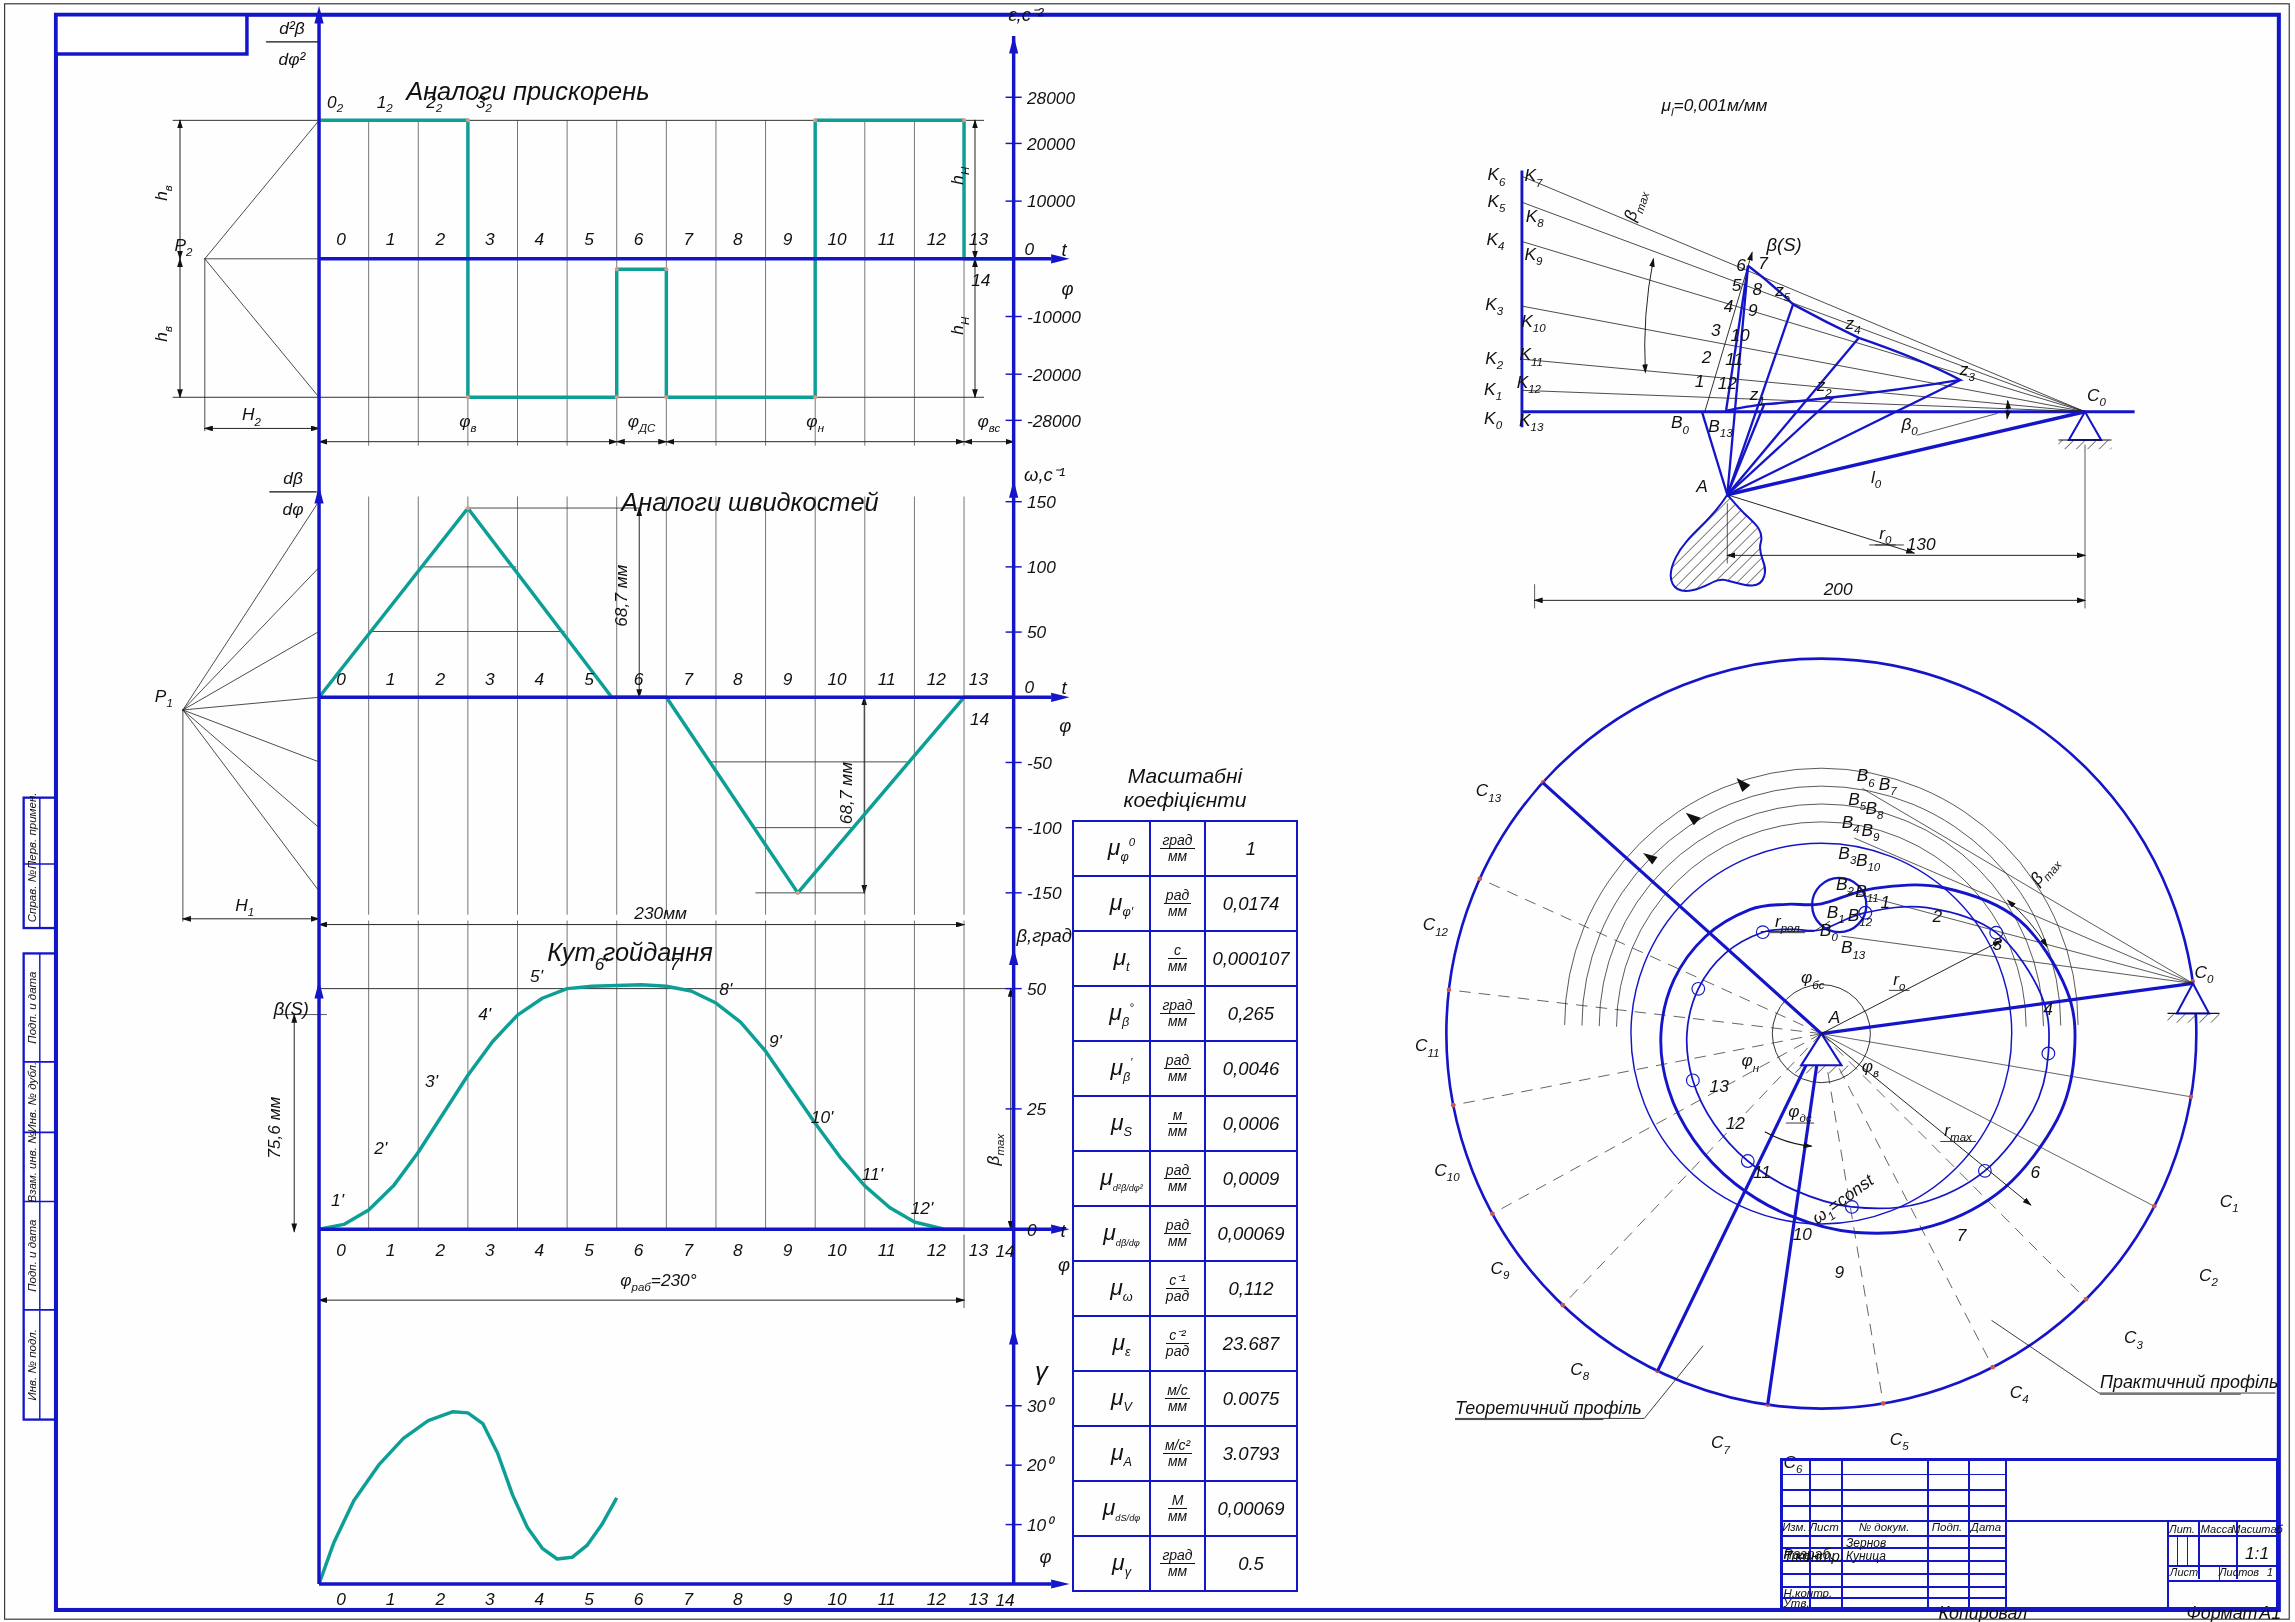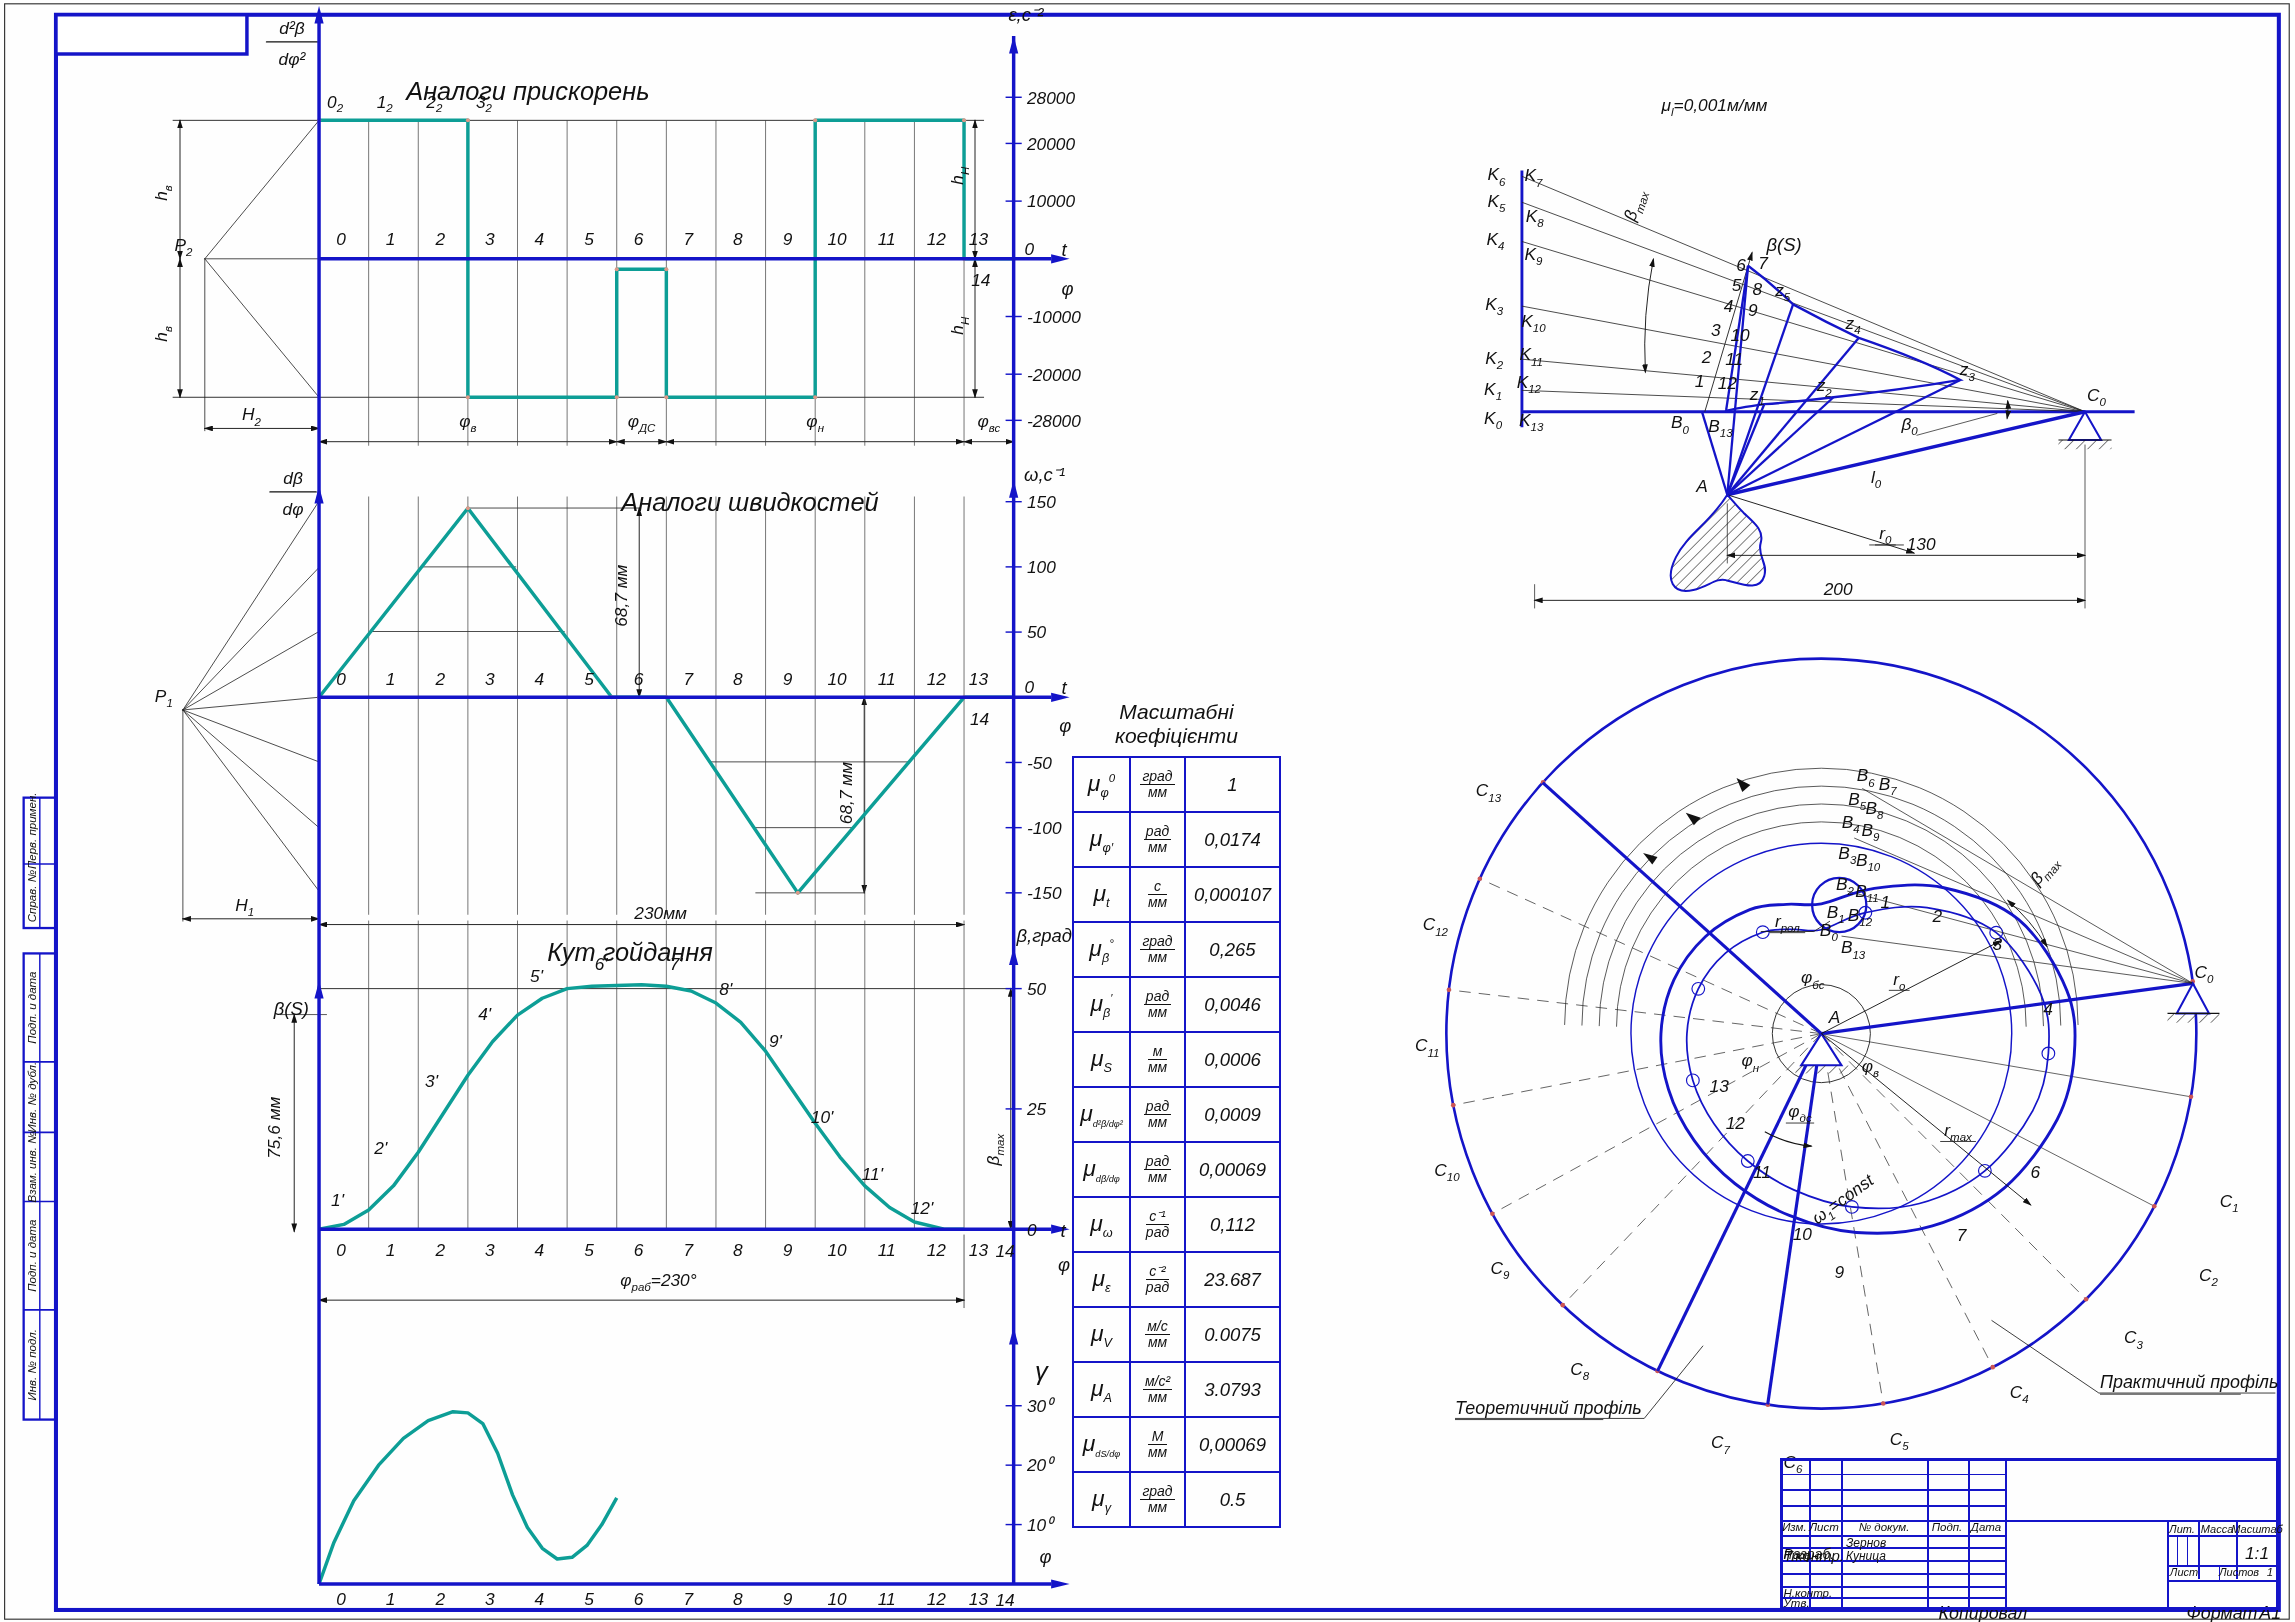--- a/index.html
+++ b/index.html
@@ -6,24 +6,24 @@
   #sheet{position:relative;width:2295px;height:1623px;background:#fefefe;overflow:hidden;
          font-family:"Liberation Sans",sans-serif;}
   svg text{font-family:"Liberation Sans",sans-serif;font-style:italic;fill:#111;}
   .t-title{font-size:44px;}
   .t-axis{font-size:32px;}
   .t-tick{font-size:30px;}
   .t-lab{font-size:30px;}
   .t-note{font-size:31px;}
   .t-sub{font-size:20px;}
   
-  #scale-table{position:absolute;left:1072px;top:700px;width:209px;color:#111;}
+  #scale-table{position:absolute;left:1072px;top:764px;width:226px;color:#111;}
   .st-title{text-align:center;font-style:italic;font-size:21px;line-height:24px;margin-bottom:8px;}
   #st-box{border:2.9px solid #1414c8;}
-  .st-row{display:flex;border-top:2.3px solid #1414c8;height:53px;align-items:stretch;}
+  .st-row{display:flex;border-top:2.3px solid #1414c8;height:53px;align-items:stretch;padding-left:20px;}
   .st-row:first-child{border-top:none;}
   .st-c1{width:55px;border-right:2.3px solid #1414c8;display:flex;align-items:center;justify-content:center;}
   .st-c2{width:53px;border-right:2.3px solid #1414c8;display:flex;align-items:center;justify-content:center;}
   .st-c3{flex:1;display:flex;align-items:center;justify-content:center;font-style:italic;font-size:18.5px;}
   .sym{font-style:italic;font-size:23px;}
   .sym sub{font-size:12.7px;}
   .sym sup{font-size:11.5px;}
   .sym .lng{font-size:9.2px;}
   .fr{display:inline-block;text-align:center;font-style:italic;font-size:14px;line-height:15px;}
   .fr .top{display:block;padding:0 2.3px;border-bottom:1.2px solid #111;}

